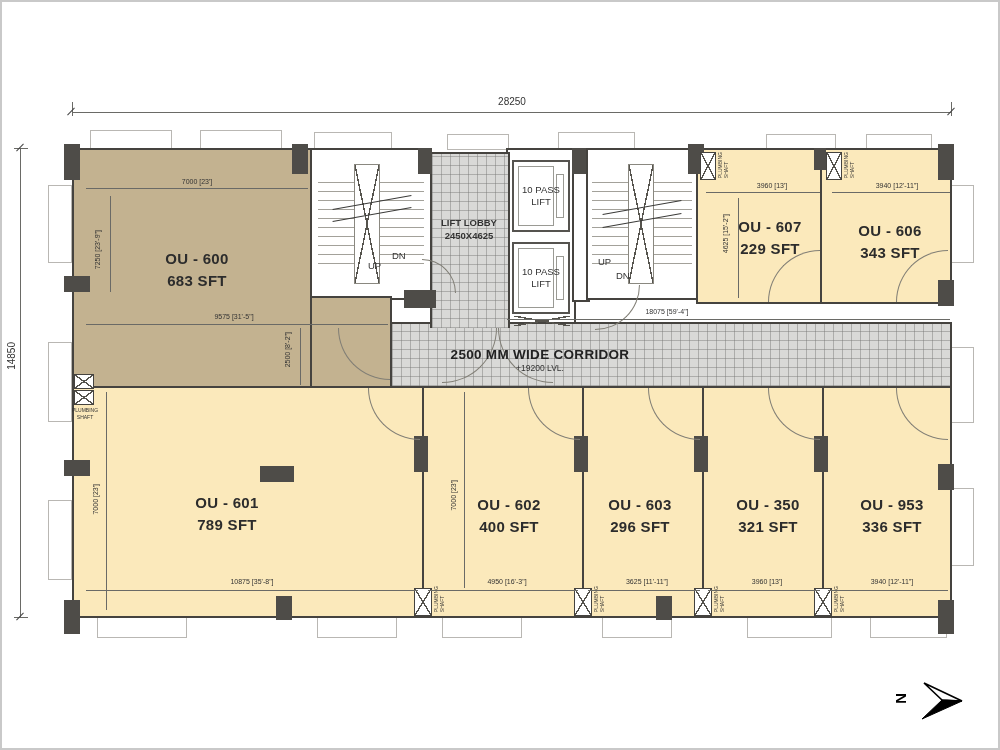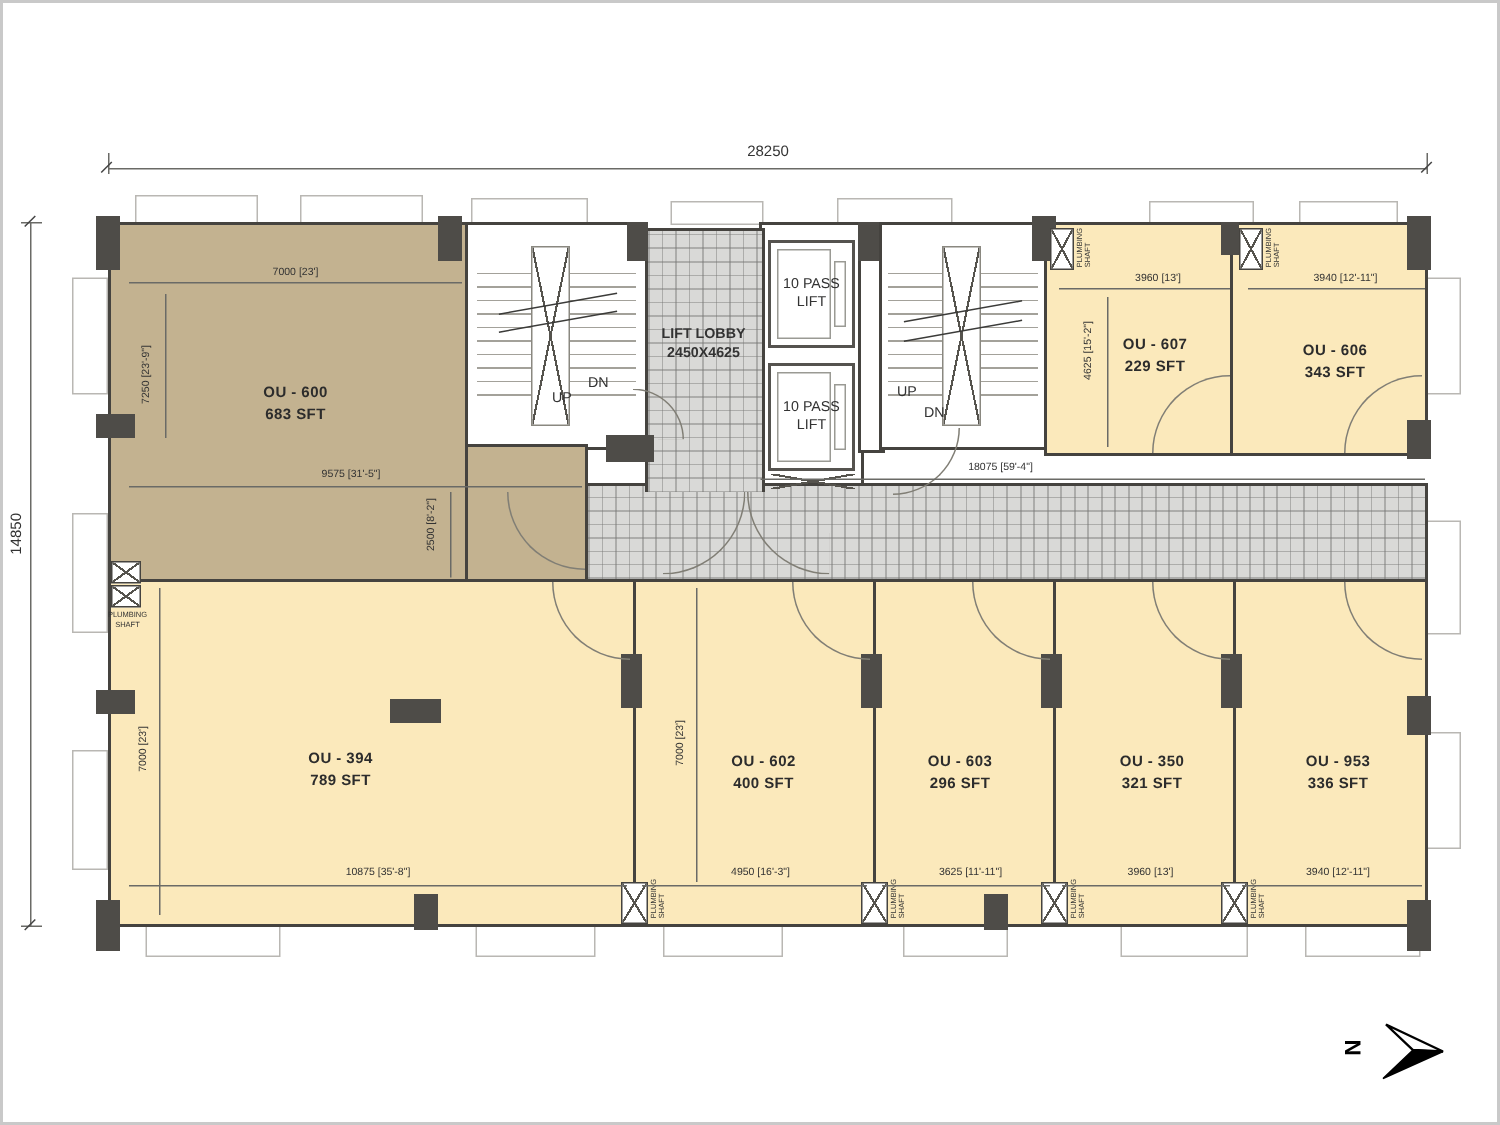--- a/index.html
+++ b/index.html
@@ -8,21 +8,21 @@
   .abs{position:absolute;box-sizing:border-box;}
   .cream{background:#fbe9bb;border:2px solid #45433f;}
   .brown{background:#c3b290;border:2px solid #45433f;}
   .whitebox{background:#fff;border:2px solid #45433f;}
   .hatch{background-color:#d9d9d7;border:2px solid #45433f;
     background-image:repeating-linear-gradient(0deg,rgba(118,118,116,.45) 0 1px,transparent 1px 9px),
                      repeating-linear-gradient(90deg,rgba(118,118,116,.45) 0 1px,transparent 1px 9px);}
   .win{background:#fff;border:1px solid #b9b7b3;}
   .col{background:#4e4c48;}
   .rlabel{transform:translate(-50%,-50%);text-align:center;color:#2c2c2c;font-weight:bold;
-          font-size:10px;line-height:1.45;white-space:nowrap;letter-spacing:.3px;}
+          font-size:15px;line-height:1.45;white-space:nowrap;letter-spacing:.3px;}
   .rlabel span{display:block;}
   .dim{font-size:7px;color:#333;white-space:nowrap;}
   .dim.center{transform:translateX(-50%);}
   .vdim{writing-mode:vertical-rl;transform:rotate(180deg);font-size:7px;color:#333;white-space:nowrap;}
   .dimline{background:#6a6a66;}
   .tick{width:10px;height:1px;background:#444;transform:rotate(-45deg);}
   .treads{background:repeating-linear-gradient(to bottom,#a3a19a 0 1px,transparent 1px 9px);}
   .newel{background-color:#fff;border:1px solid #8a8880;}
   .xfill{background-image:
      linear-gradient(to top right,transparent calc(50% - .7px),#55534d calc(50% - .7px) calc(50% + .7px),transparent calc(50% + .7px)),
@@ -235,21 +235,21 @@
   <div class="abs dimline" style="left:706px;top:588px;width:112px;height:1px"></div>
   <div class="abs dim center" style="left:765px;top:576px">3960 [13']</div>
   <div class="abs dimline" style="left:826px;top:588px;width:120px;height:1px"></div>
   <div class="abs dim center" style="left:890px;top:576px">3940 [12'-11"]</div>
 
   <div class="abs rlabel" style="left:195px;top:268px">
     <span>OU - 600</span>
     <span>683 SFT</span>
   </div>
   <div class="abs rlabel" style="left:225px;top:512px">
-    <span>OU - 394</span>
+    <span>OU - 601</span>
     <span>789 SFT</span>
   </div>
   <div class="abs rlabel" style="left:507px;top:514px">
     <span>OU - 602</span>
     <span>400 SFT</span>
   </div>
   <div class="abs rlabel" style="left:638px;top:514px">
     <span>OU - 603</span>
     <span>296 SFT</span>
   </div>
@@ -263,20 +263,24 @@
   </div>
   <div class="abs rlabel" style="left:888px;top:240px">
     <span>OU - 606</span>
     <span>343 SFT</span>
   </div>
   <div class="abs rlabel" style="left:768px;top:236px">
     <span>OU - 607</span>
     <span>229 SFT</span>
   </div>
 
+  <div class="abs cor-label" style="left:538px;top:358px">
+    <span class="cor-title">2500 MM WIDE CORRIDOR</span>
+    <span class="cor-sub">+19200  LVL.</span>
+  </div>
 
   <div class="abs" style="left:886px;top:672px;width:90px;height:54px">
     <span class="abs north-n" style="left:8px;top:16px">N</span>
     <svg class="abs" style="left:28px;top:4px" width="52" height="46" viewBox="0 0 52 46">
       <polygon points="46,23 8,5 26,22" fill="#ffffff" stroke="#000000" stroke-width="1.6"></polygon>
       <polygon points="46,23 26,22 6,41" fill="#000000" stroke="#000000" stroke-width="1"></polygon>
     </svg>
   </div>
 
 </div>

